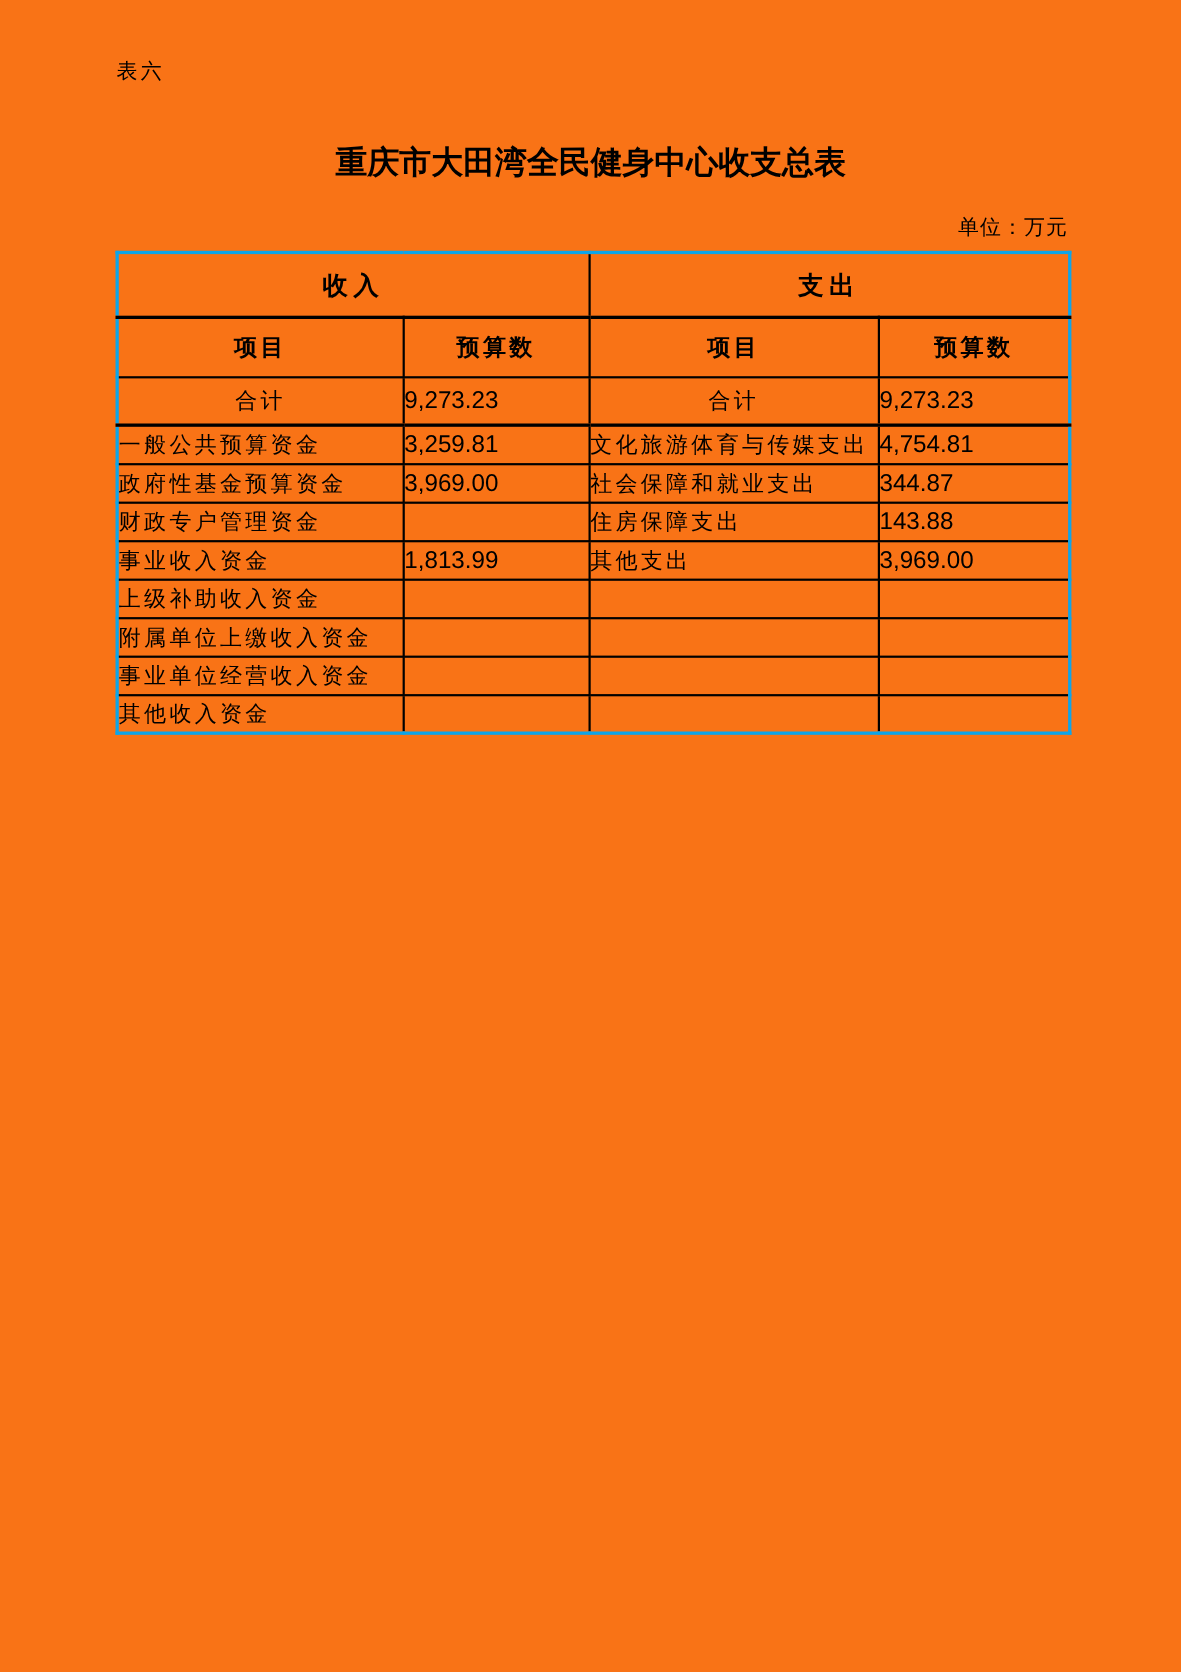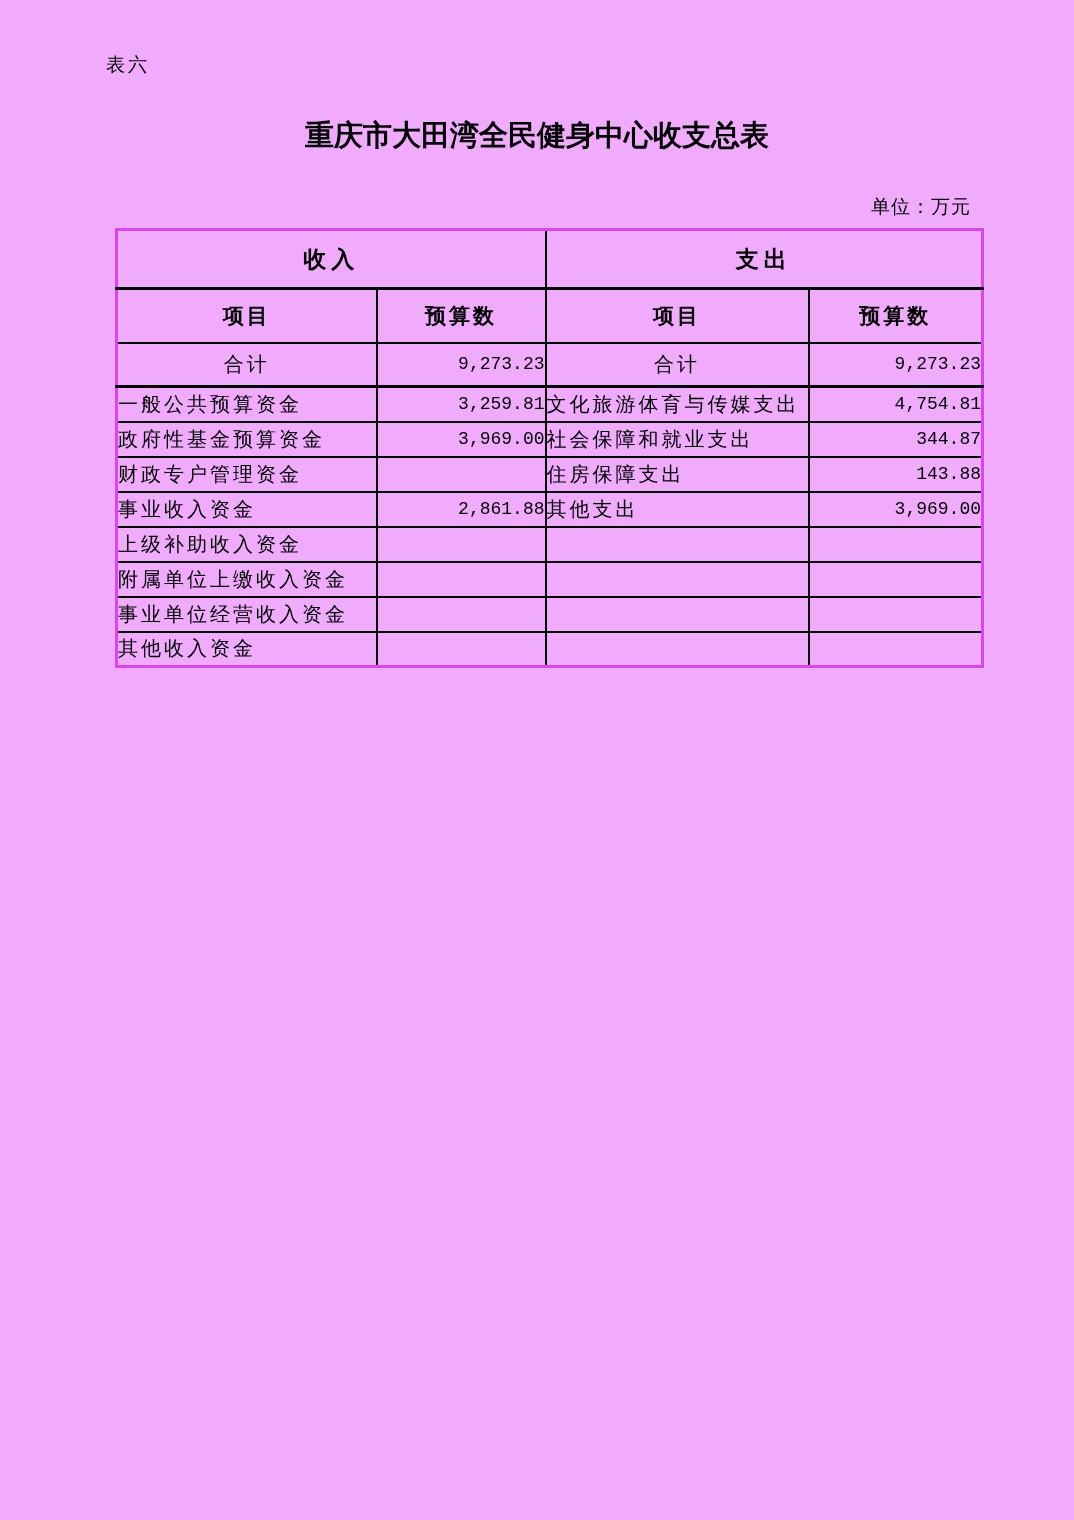--- a/index.html
+++ b/index.html
@@ -1,43 +1,43 @@
 <!DOCTYPE html>
 <html><head>
 <meta charset="utf-8">
 <style>
   html,body{margin:0;padding:0;background:#ffffff;}
   .page{
     position:relative;
     width:1074px;height:1520px;
-    background:#f0abfc;color:#000000;
+    background:#f97316;color:#000000;
     font-family:"Liberation Serif",serif;
     overflow:hidden;
   }
   .form-no{
     position:absolute;left:106px;top:52px;
     font-size:19px;letter-spacing:3px;
     font-family:"Liberation Serif",serif;
   }
   .title{
-    position:absolute;left:0;right:0;top:112px;margin:4px;
+    position:absolute;left:0;right:0;top:112px;margin:16px;
     text-align:center;
     font-family:"Liberation Serif",serif;
     font-weight:bold;font-size:29px;letter-spacing:0px;
   }
   .unit{
     position:absolute;right:103px;top:194px;
     font-size:19px;letter-spacing:1px;
     font-family:"Liberation Serif",serif;
   }
   table.budget{
-    position:absolute;left:115px;top:228px;
+    position:absolute;left:105px;top:228px;
     width:866px;
     border-collapse:collapse;table-layout:fixed;
-    border:3px solid #d946ef;
+    border:3px solid #0ea5e9;
   }
   table.budget td{
     border:2px solid #000;
     padding:0;
     vertical-align:middle;
     overflow:hidden;
     white-space:nowrap;
   }
   col.c1{width:260px}
   col.c2{width:169px}
@@ -64,23 +64,23 @@
     text-align:left;padding-left:6px;
     font-family:Liberation Mono, monospace;
     font-size:20px;letter-spacing:3px;
   }
   td.total-label{
     text-align:center;
     font-family:"Liberation Serif",serif;
     font-size:20px;letter-spacing:3px;
   }
   td.num{
-    text-align:right;padding-right:4px;
-    font-family:Liberation Mono, monospace;
-    font-size:18px;letter-spacing:0;
+    text-align:left;padding-right:4px;
+    font-family:Liberation Sans, sans-serif;
+    font-size:22px;letter-spacing:0;
   }
 </style>
 </head>
 <body>
 
 <div class="page">
 
   <div class="form-no">表六</div>
 
   <h1 class="title">重庆市大田湾全民健身中心收支总表</h1>
@@ -132,21 +132,21 @@
 
     <tr class="r-data">
       <td class="item">财政专户管理资金</td>
       <td class="num"></td>
       <td class="item mid">住房保障支出</td>
       <td class="num">143.88</td>
     </tr>
 
     <tr class="r-data">
       <td class="item">事业收入资金</td>
-      <td class="num">2,861.88</td>
+      <td class="num">1,813.99</td>
       <td class="item mid">其他支出</td>
       <td class="num">3,969.00</td>
     </tr>
 
     <tr class="r-data">
       <td class="item">上级补助收入资金</td>
       <td class="num"></td>
       <td class="item mid"></td>
       <td class="num"></td>
     </tr>

